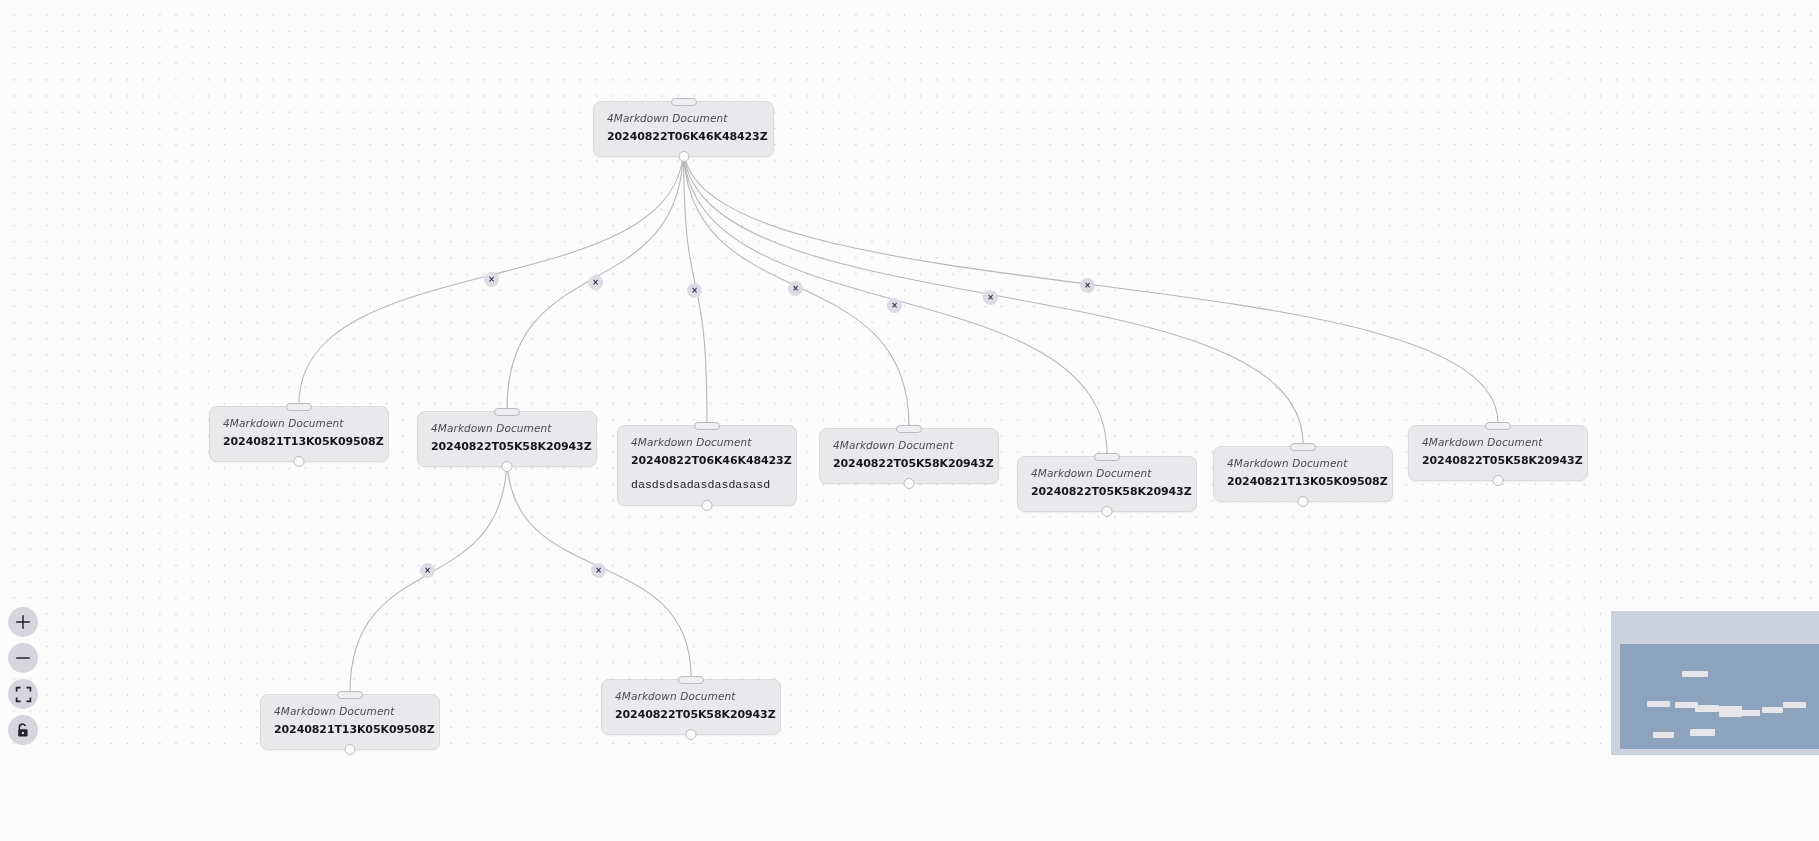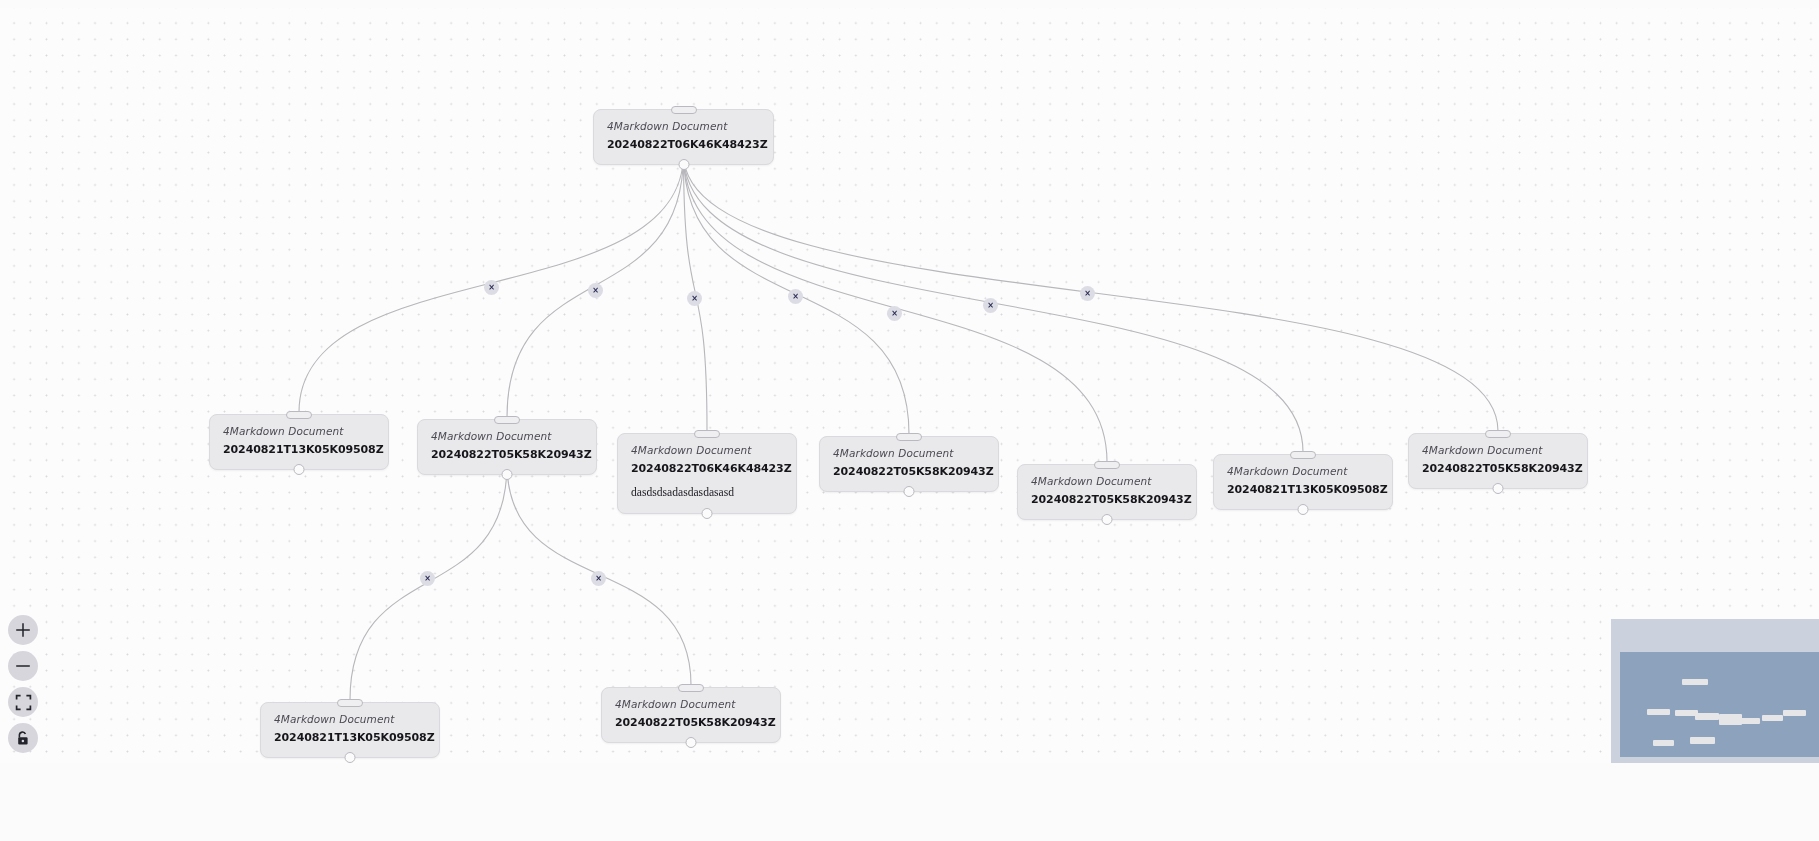--- a/index.html
+++ b/index.html
@@ -15,21 +15,20 @@
 
   #canvas {
     position: relative;
     width: 1819px;
     height: 755px;
     overflow: hidden;
     background-color: #fcfcfc;
     background-image: radial-gradient(circle, #d7d7dc 0.9px, transparent 1px);
     background-size: 16.2px 16.2px;
     background-position: 6px 7px;
-    margin-top: 8px;
   }
 
   #edge-layer {
     position: absolute;
     left: 0; top: 0;
     width: 1819px;
     height: 841px;
     pointer-events: none;
     z-index: 1;
   }
@@ -68,21 +67,21 @@
     font-weight: bold;
     font-size: 11px;
     line-height: 17px;
     color: #16161a;
     letter-spacing: -0.1px;
     margin-top: 3px;
     white-space: nowrap;
   }
 
   .node-body {
-    font-family: Liberation Serif, serif;
+    font-family: Liberation Mono, monospace;
     font-size: 11.6px;
     line-height: 17.5px;
     color: #1d1d22;
     margin-top: 7px;
     white-space: pre-line;
   }
 
   
   .handle-top {
     position: absolute;

